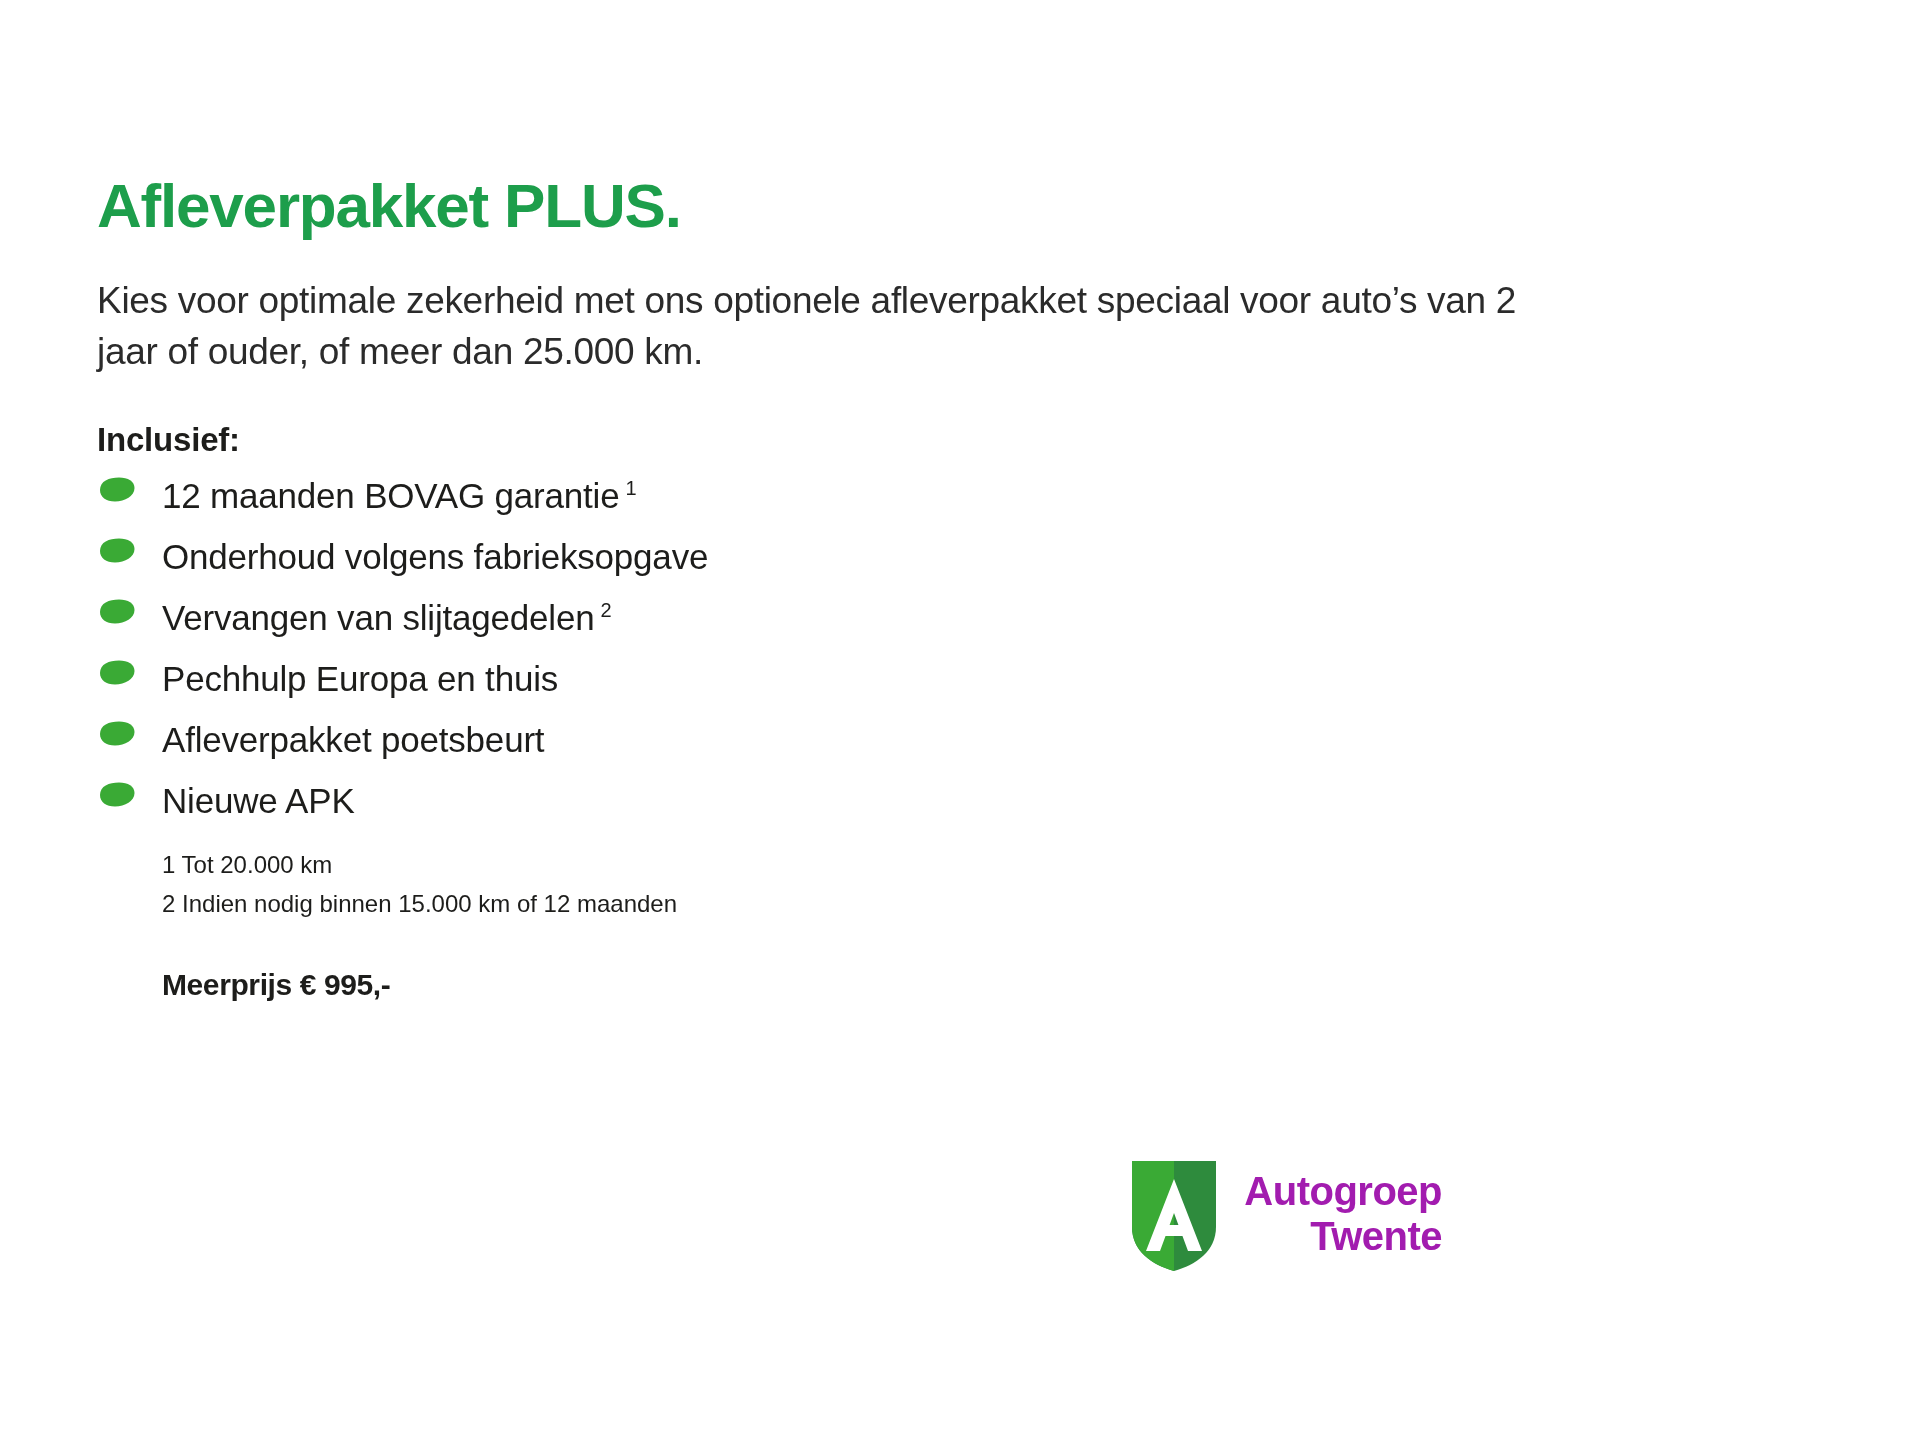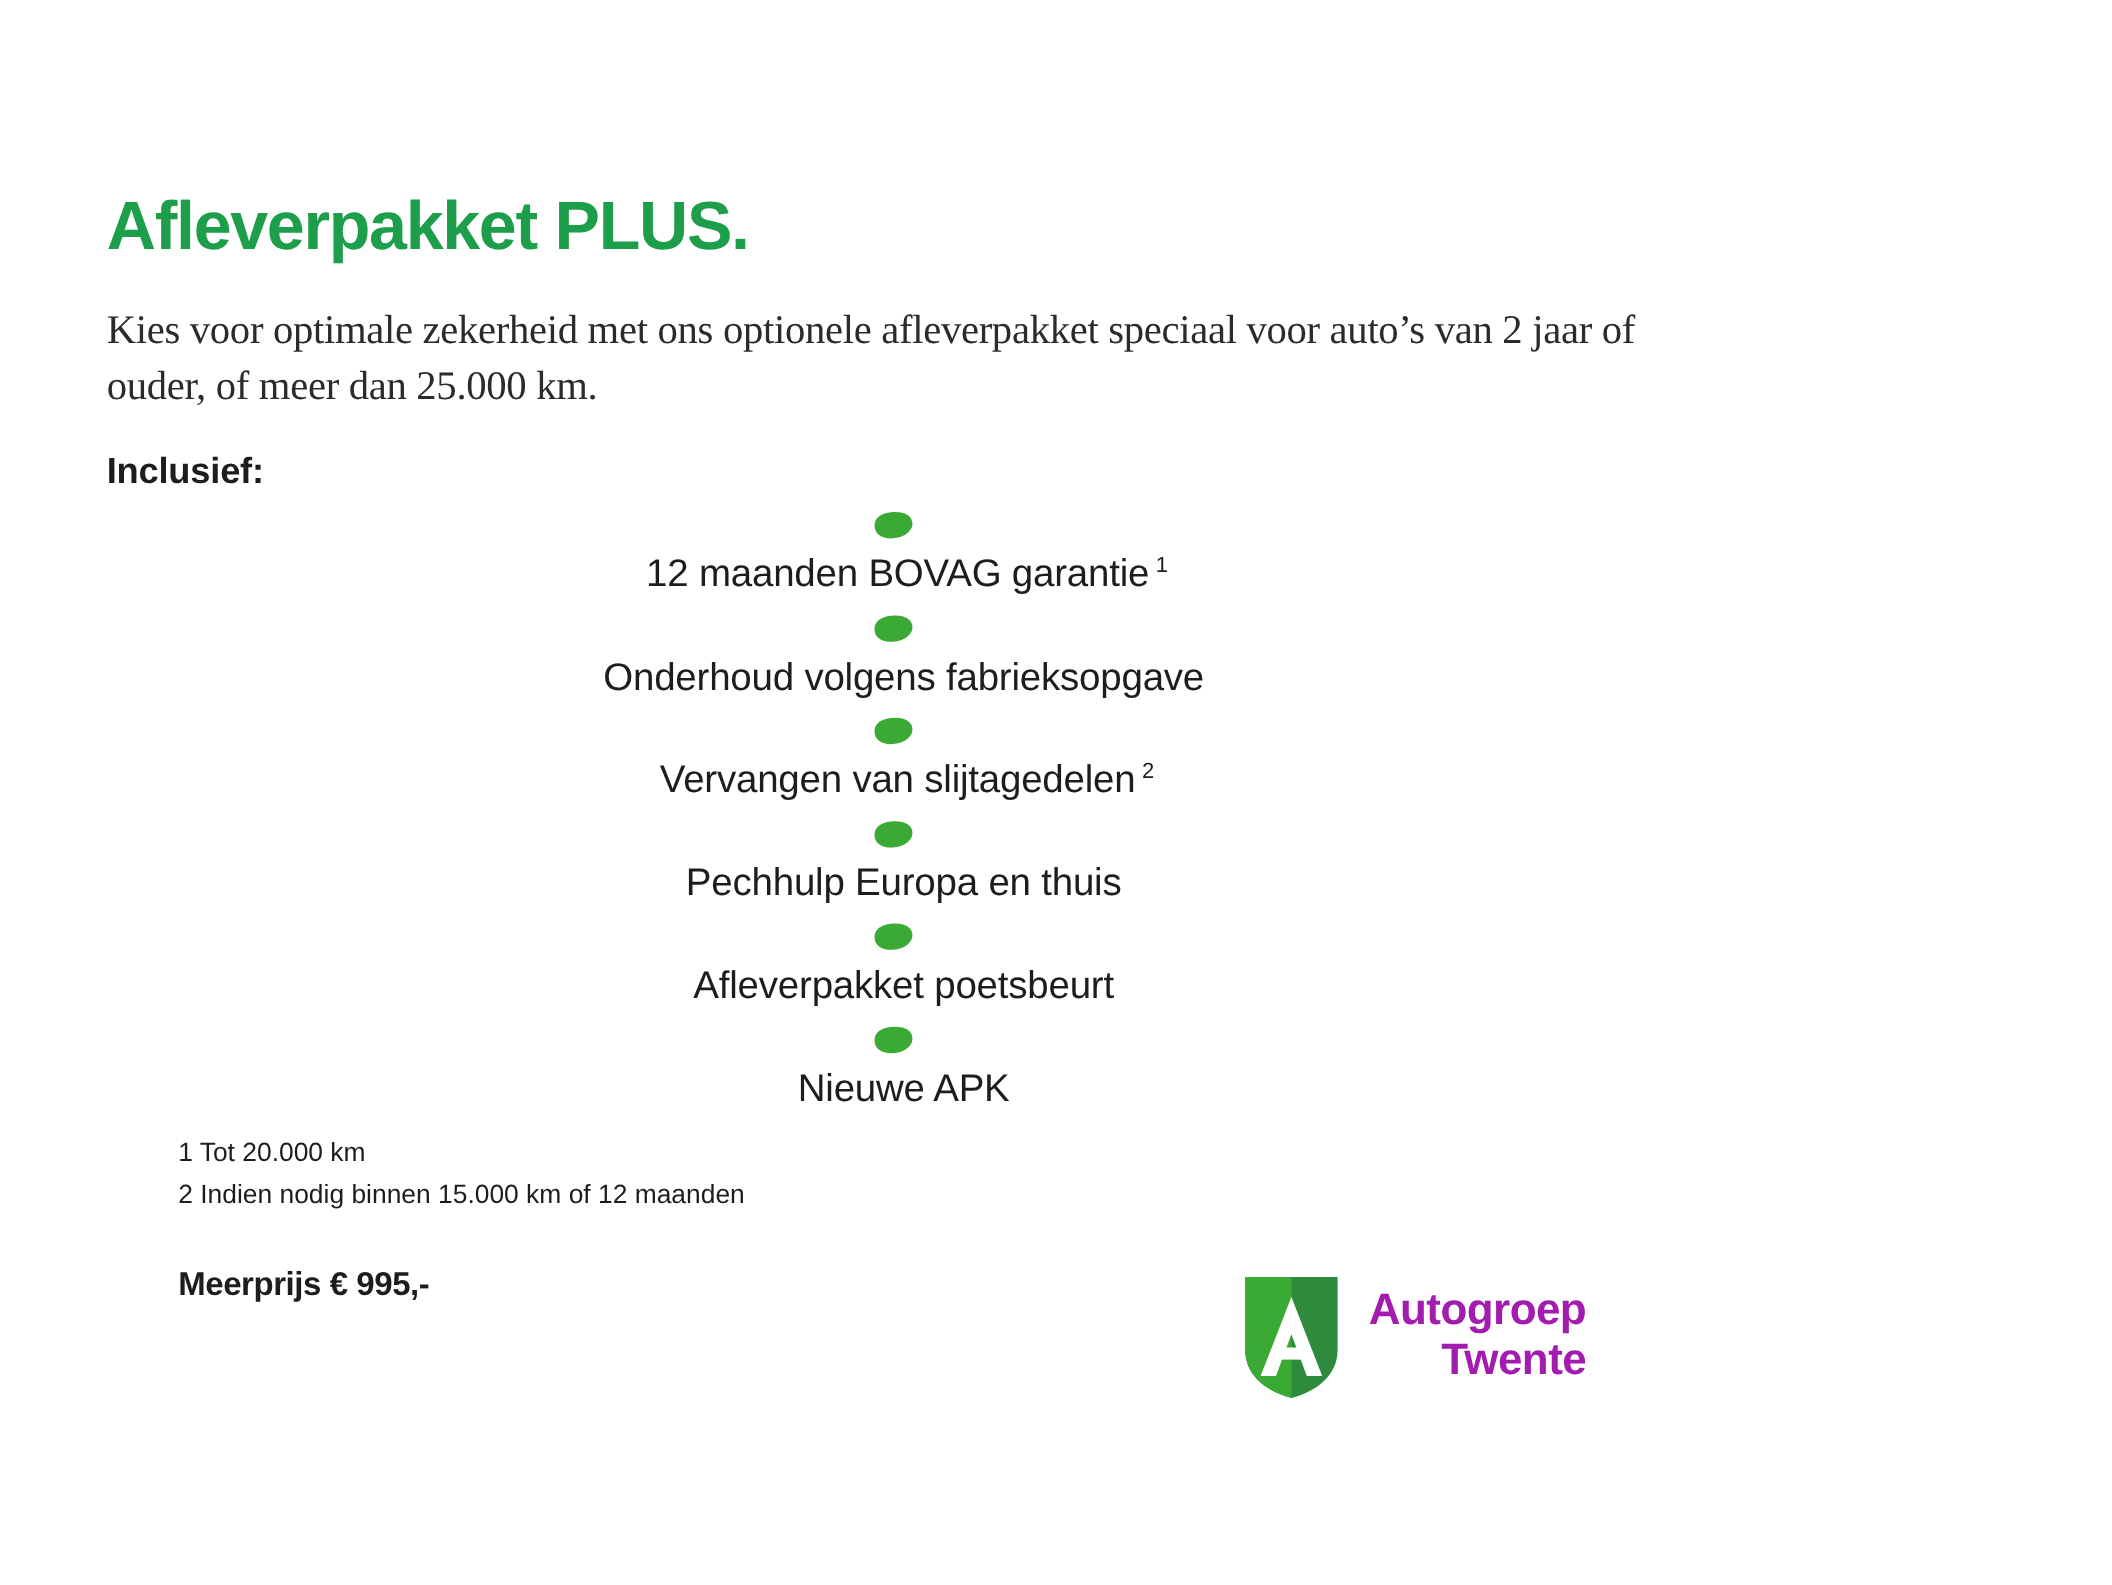--- a/index.html
+++ b/index.html
@@ -31,46 +31,44 @@
     letter-spacing: -1.2px;
     line-height: 1.0;
     margin: 0 0 38px 0;
   }
 
   .intro {
     font-size: 37px;
     line-height: 1.38;
     color: #2b2b2b;
     max-width: 1560px;
-    margin: 0 0 32px 0;
+    margin: 0 0 44px 0;
     font-weight: normal;
     letter-spacing: -0.3px;
-    font-family: Liberation Serif, serif;
   }
 
   .incl-title {
     font-size: 33px;
     font-weight: bold;
     color: #1d1d1b;
     margin: 0 0 18px 0;
     letter-spacing: -0.2px;
   }
 
   ul.features {
     list-style: none;
     margin: 0;
     padding: 0;
   }
 
   ul.features li {
     display: flex;
-    align-items: center;
+    align-items: flex-start;
     margin: 0 0 17px 0;
     min-height: 44px;
-    flex-direction: column;
   }
 
   .bullet {
     width: 38px;
     height: 25px;
     flex: 0 0 38px;
     margin-right: 27px;
     position: relative;
   }
   .bullet svg { display: block; }

